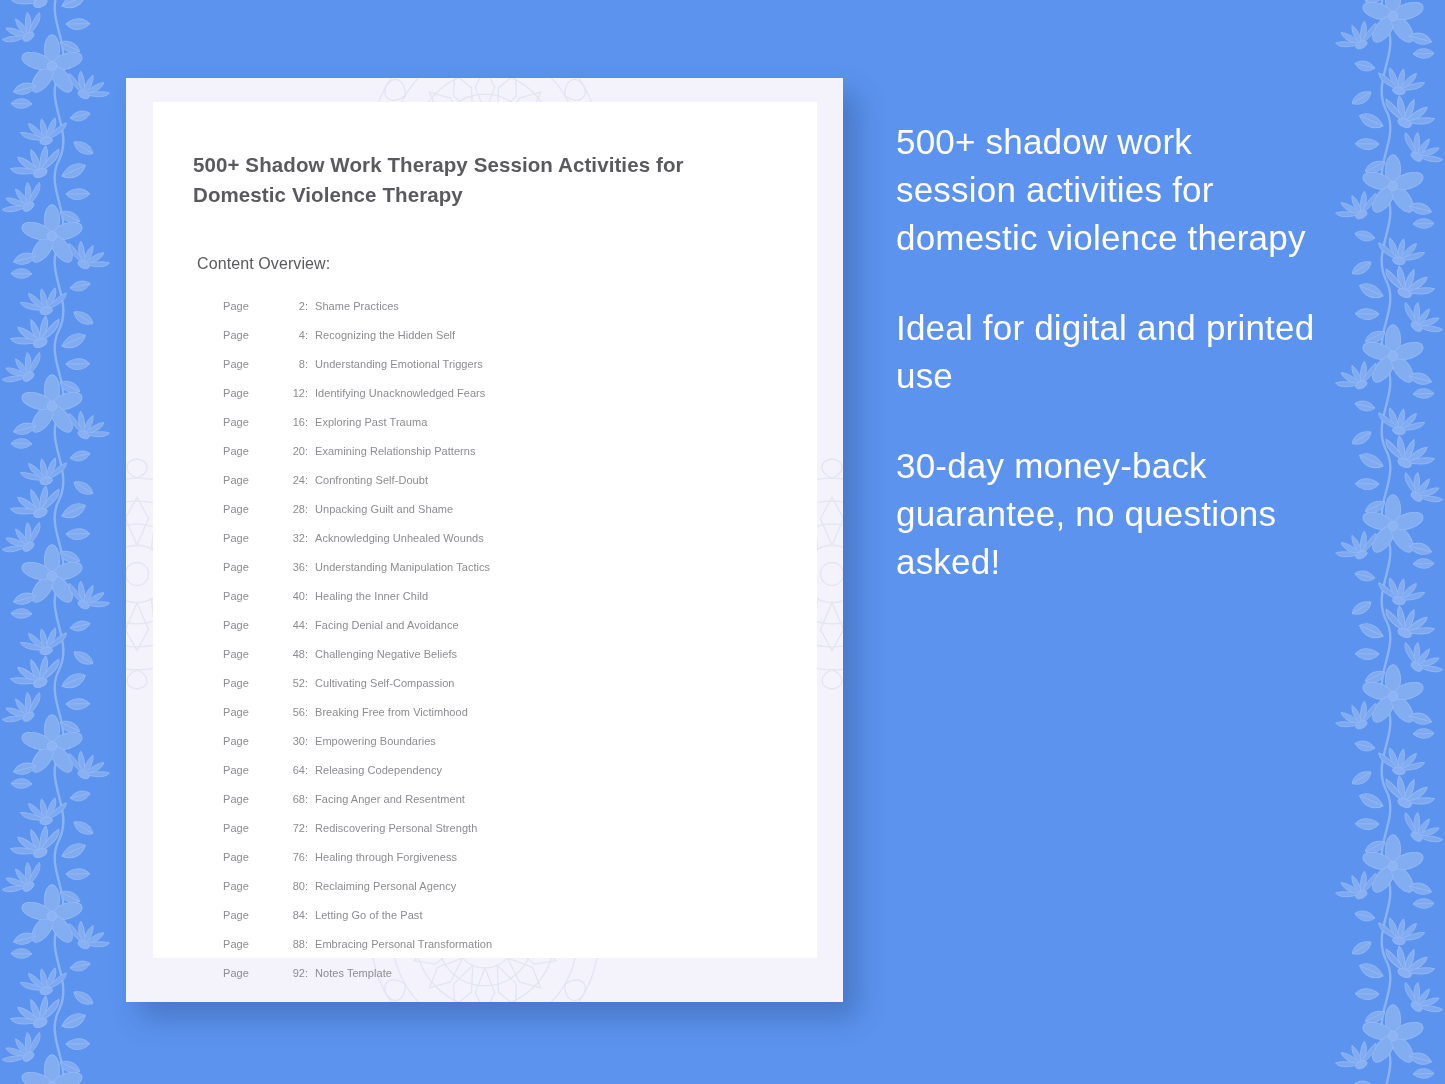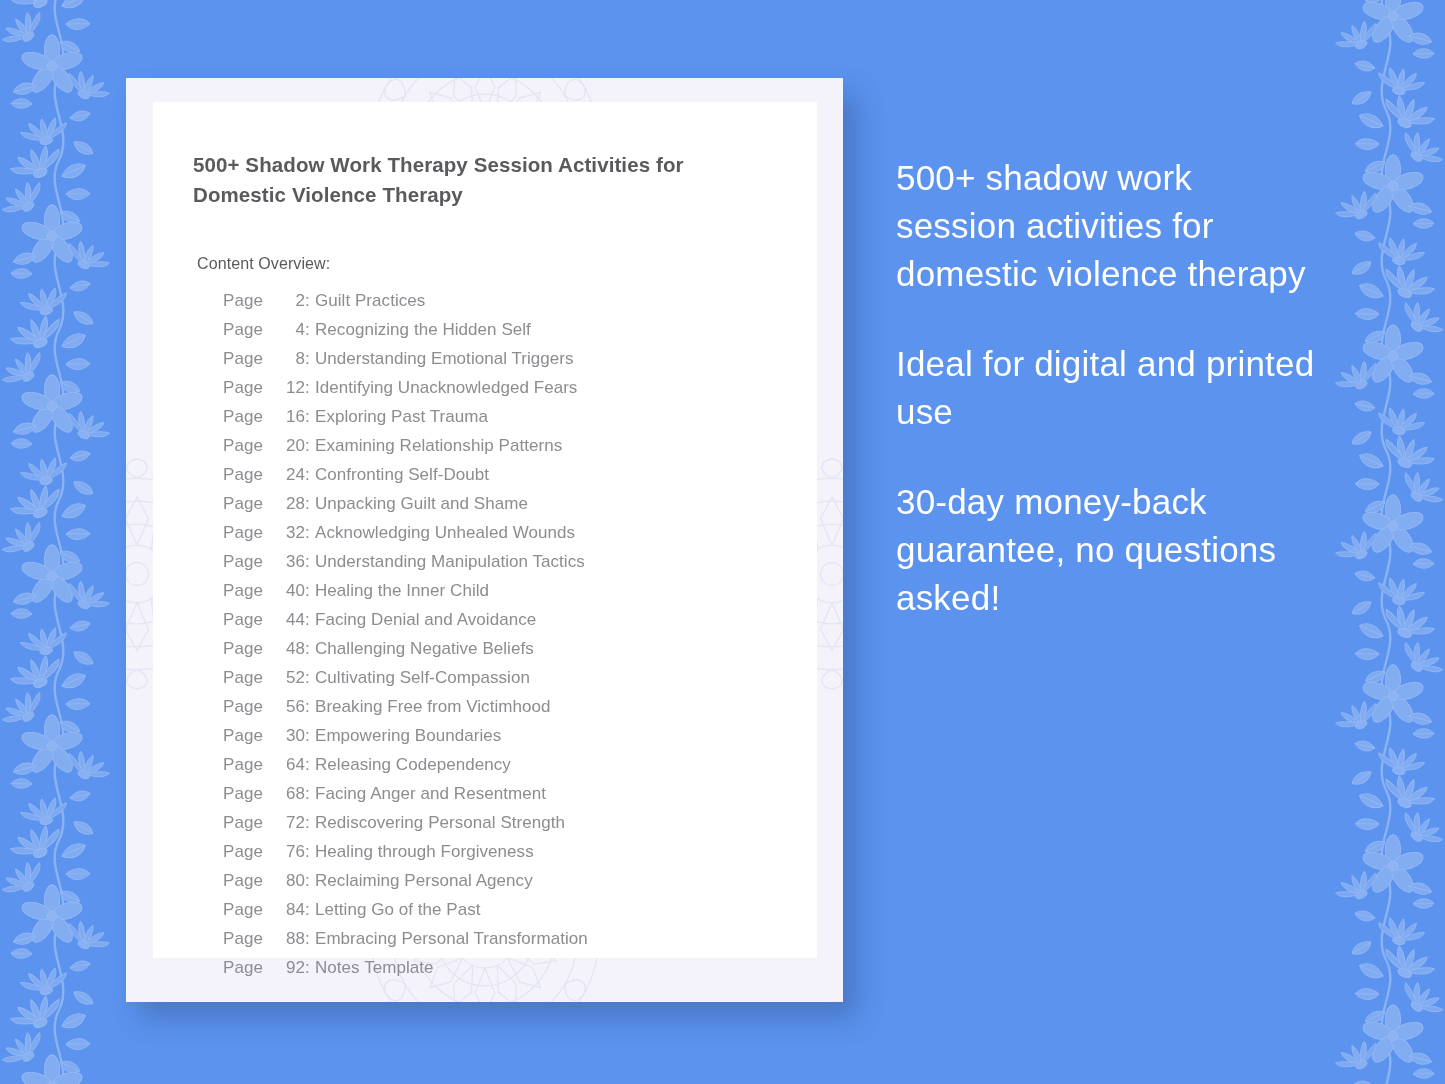--- a/index.html
+++ b/index.html
@@ -74,23 +74,23 @@
     color:#5a5a5e;
     letter-spacing:0.1px;
   }
 
   .toc {
     margin:18px 0 0 70px;
     list-style:none;
   }
   .toc-row {
     display:flex;
-    align-items:flex-start;
+    align-items:center;
     height:29px;
-    font-size:17px;
+    font-size:11px;
     color:#8c8c91;
     letter-spacing:0.05px;
   }
   .toc-page {
     width:58px;
     text-align:left;
     white-space:nowrap;
   }
   .toc-num {
     width:24px;
@@ -99,21 +99,20 @@
   }
   .toc-colon { width:10px; }
   .toc-title { white-space:nowrap; }
 
   
   .promo {
     position:absolute;
     left:896px; top:118px;
     width:420px;
     z-index:4;
-    margin-top:36px;
   }
   .promo-block {
     color:#ffffff;
     font-size:35px;
     line-height:48px;
     font-weight:400;
     margin-bottom:42px;
     letter-spacing:0.2px;
   }
   .promo-block:last-child { margin-bottom:0; }
@@ -322,21 +321,21 @@
   </div>
 
   <div class="doc-page">
     <h1 class="doc-title">500+ Shadow Work Therapy Session Activities for Domestic Violence Therapy</h1>
     <div class="overview-label">Content Overview:</div>
     <ul class="toc" id="toc-list">
         <li class="toc-row">
           <span class="toc-page">Page</span>
           <span class="toc-num">2</span>
           <span class="toc-colon">:</span>
-          <span class="toc-title">Guilt Practices</span>
+          <span class="toc-title">Shame Practices</span>
         </li>
         <li class="toc-row">
           <span class="toc-page">Page</span>
           <span class="toc-num">4</span>
           <span class="toc-colon">:</span>
           <span class="toc-title">Recognizing the Hidden Self</span>
         </li>
         <li class="toc-row">
           <span class="toc-page">Page</span>
           <span class="toc-num">8</span>

